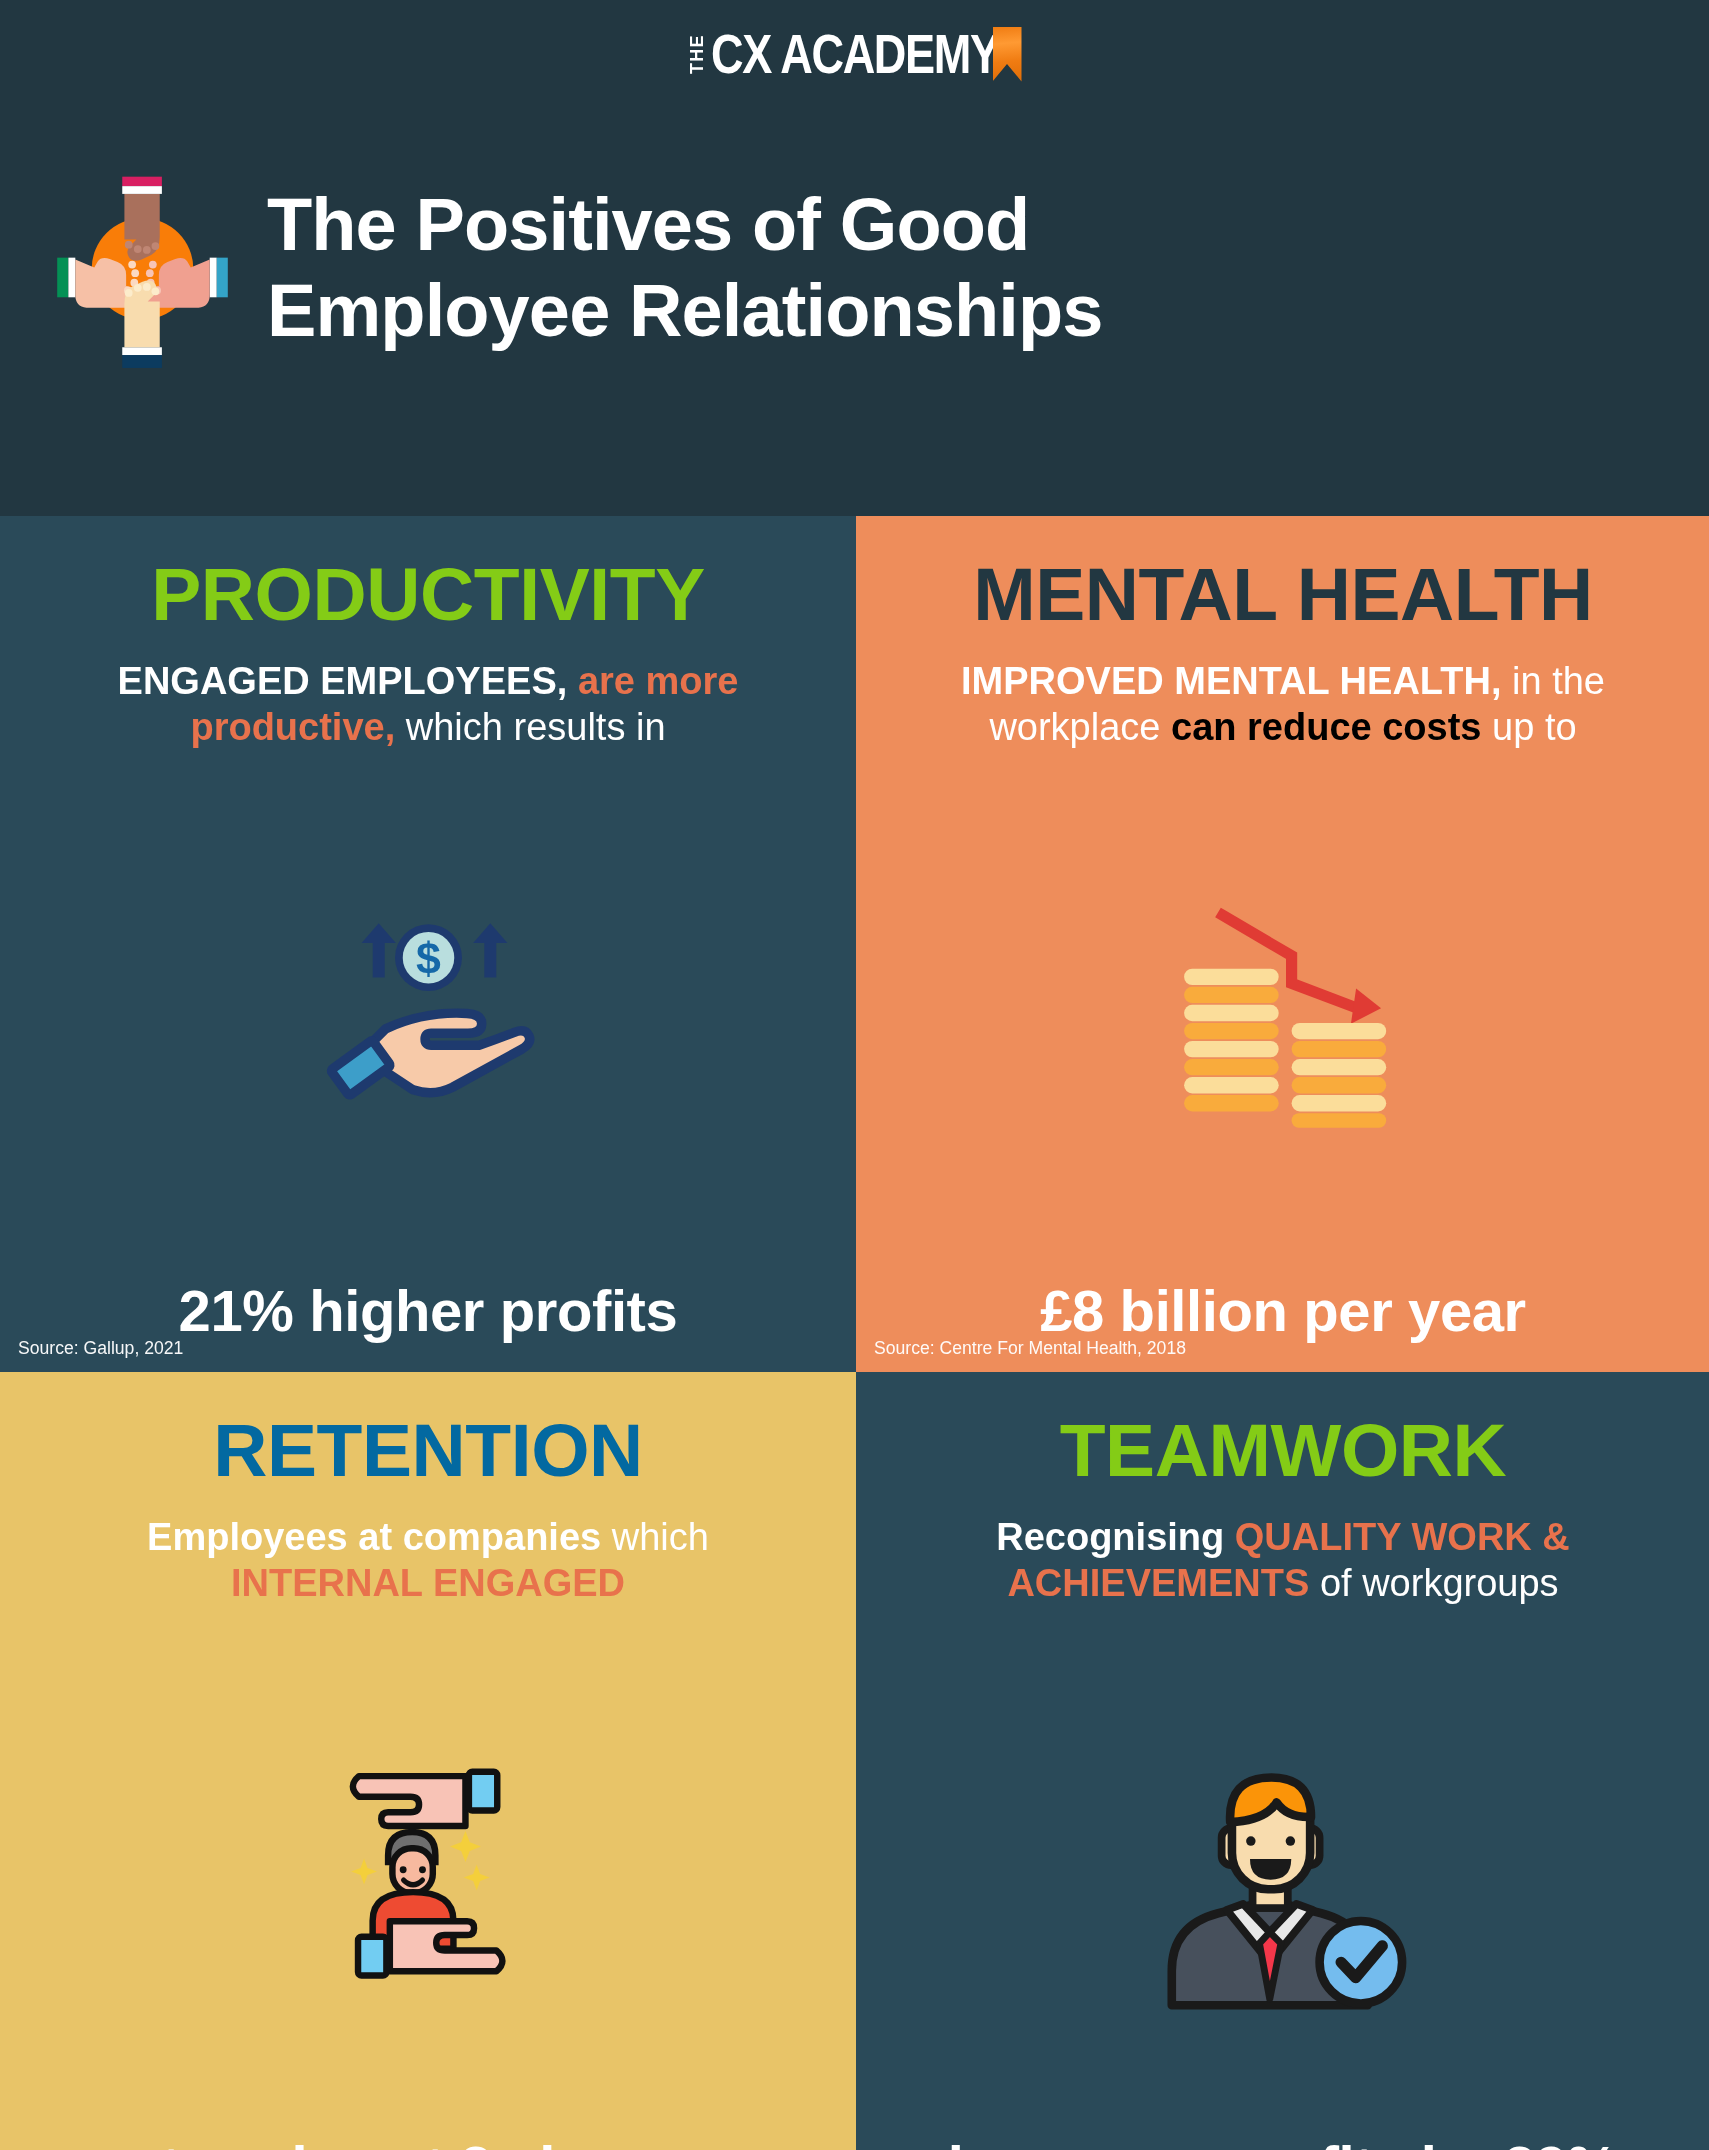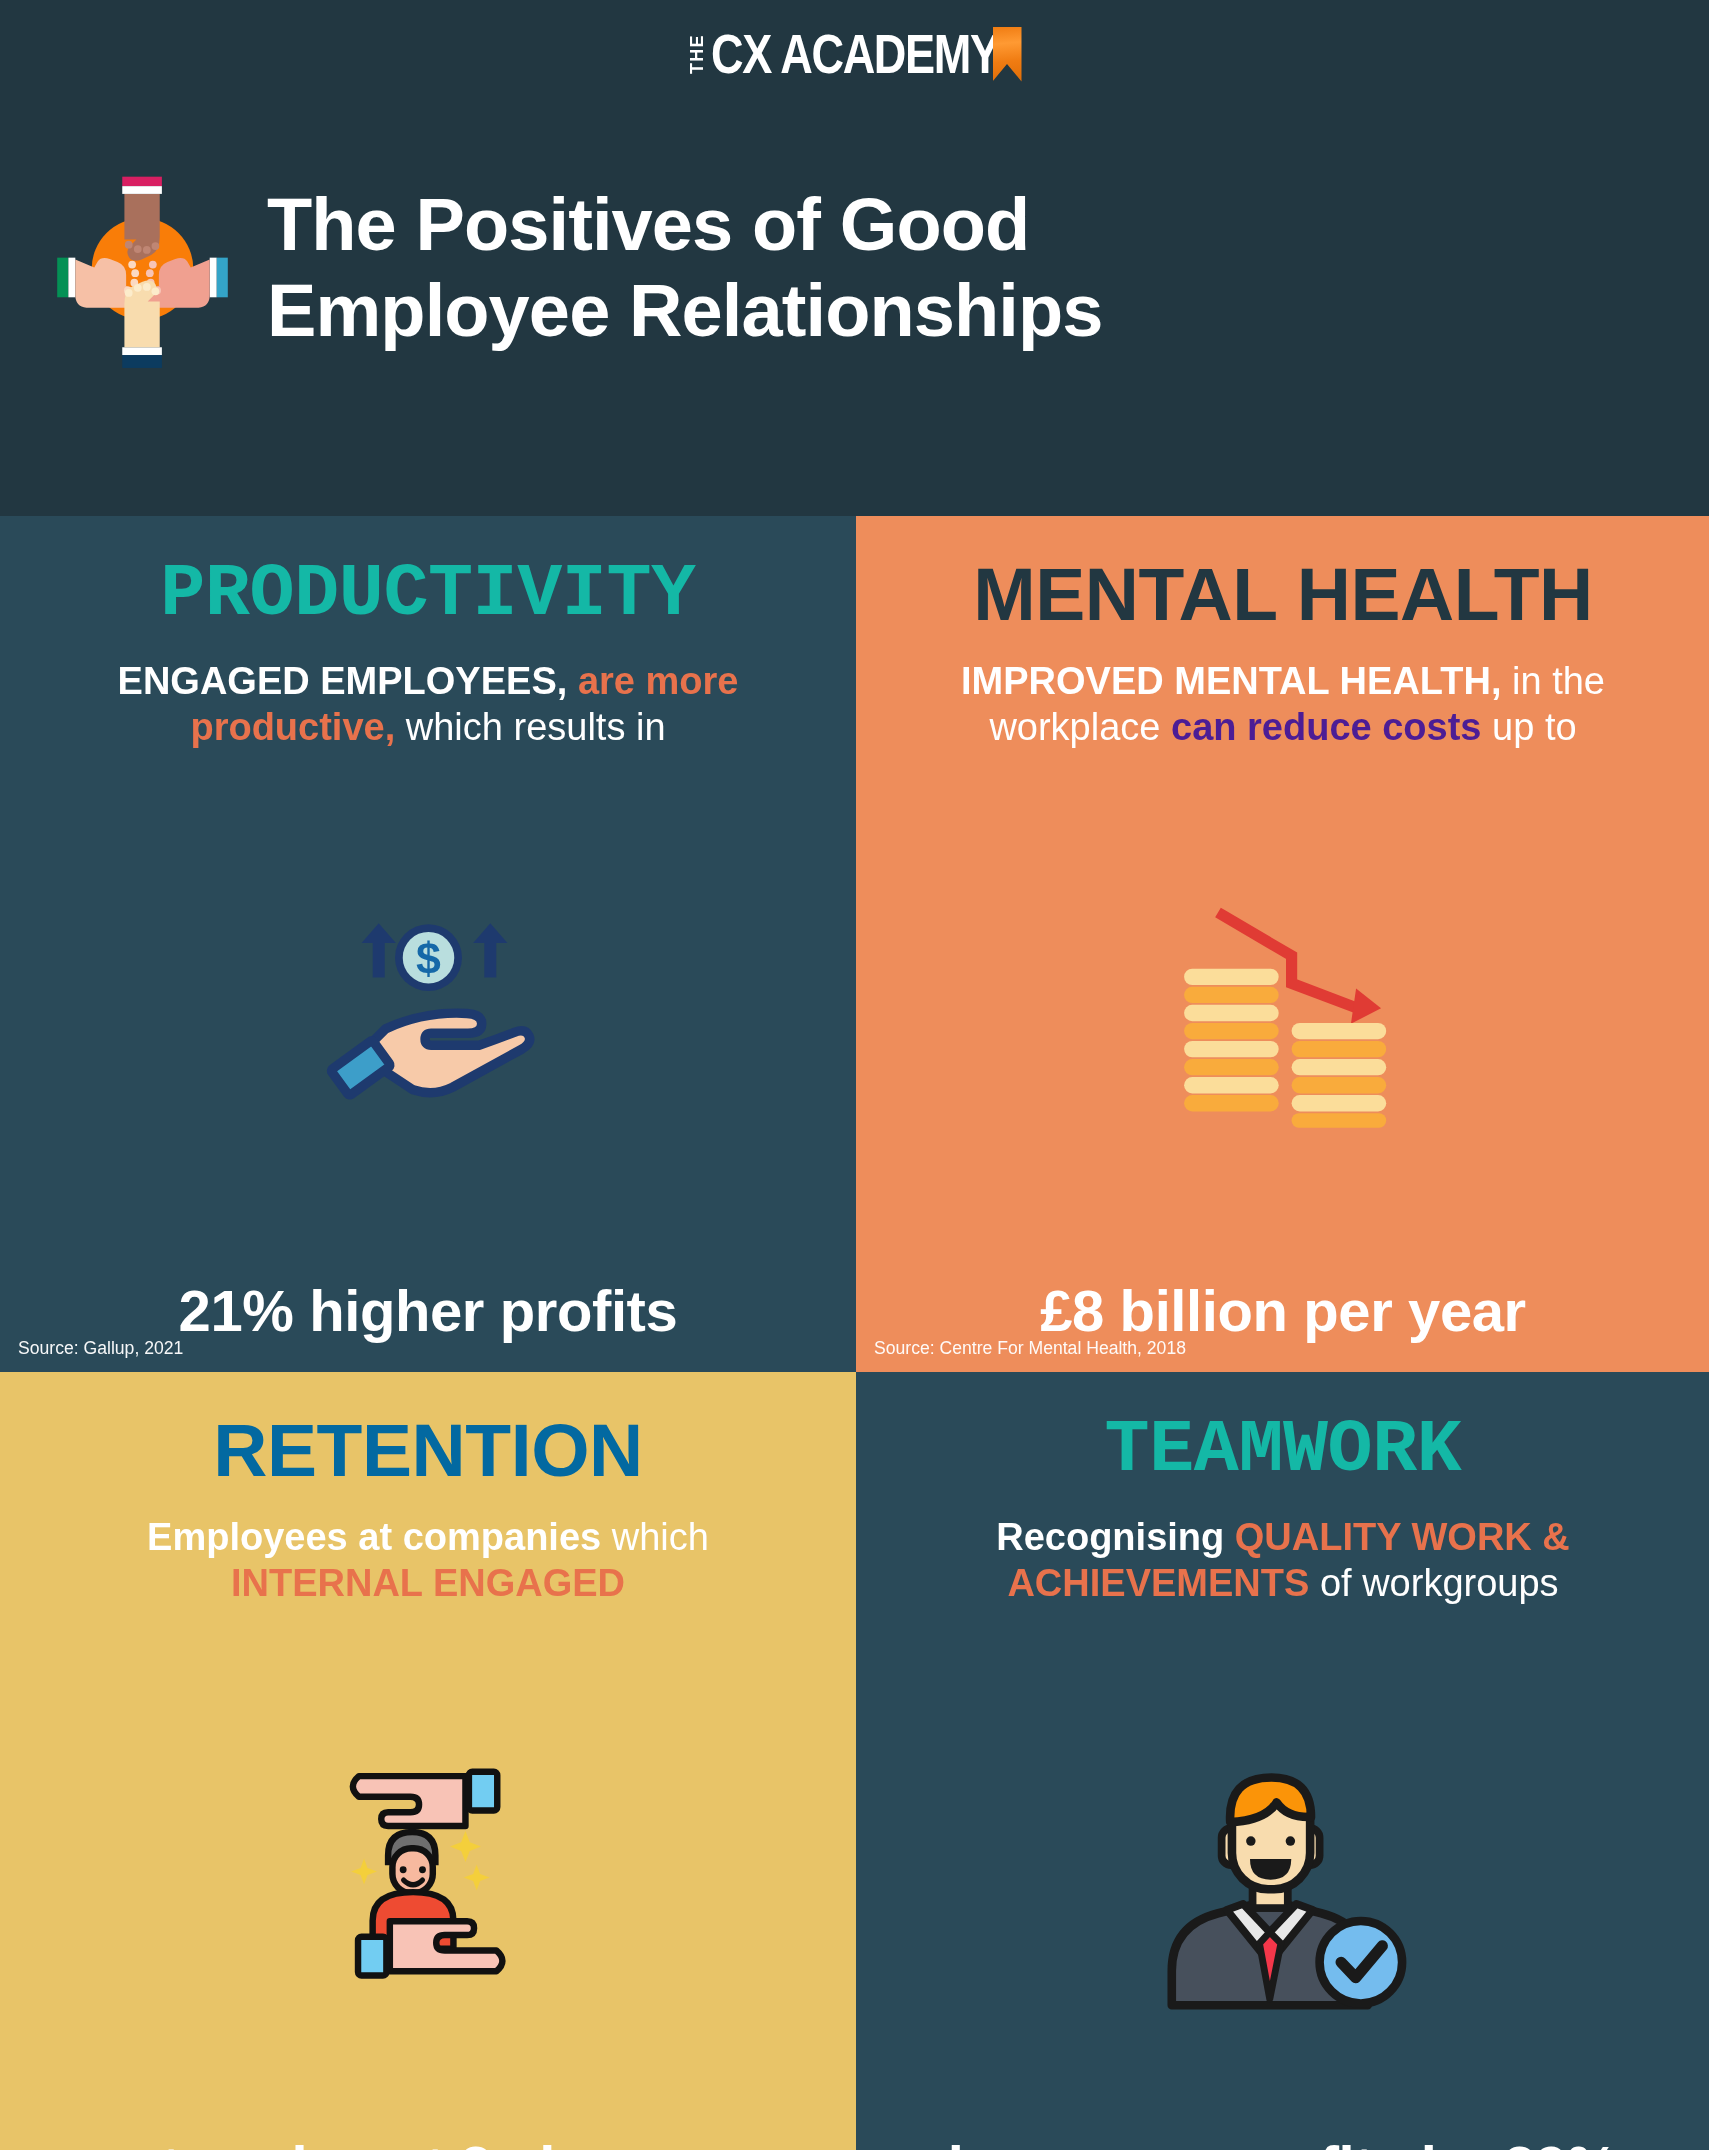--- a/index.html
+++ b/index.html
@@ -42,28 +42,28 @@
   }
 
   
   .grid { display:grid; grid-template-columns:856px 854px; grid-template-rows:856px 856px 856px; flex:none; }
   .panel { position:relative; padding:41px 34px 0 34px; display:flex; flex-direction:column; align-items:center; overflow:hidden; }
   .panel.dark   { background:#2a4a59; }
   .panel.orange { background:#ee8d5b; }
   .panel.gold   { background:#e8c468; }
 
   .p-title { font-weight:bold; font-size:75px; line-height:1; letter-spacing:-0.4px; text-align:center; margin-bottom:26px; }
-  .t-gold  { color:#14b8a6;font-family:Liberation Mono, monospace; }
+  .t-gold  { color:#84cc16; }
   .t-dark  { color:#223741;text-align:right; }
   .t-teal  { color:#0369a1; }
 
   .p-sub { font-size:38px; line-height:1.22; text-align:center; color:#ffffff; font-weight:400; max-width:731px; }
   .p-sub b { font-weight:bold; }
   .a-orange { color:#e8724c; font-weight:bold; }
-  .a-teal   { color:#4c1d95; font-weight:bold; }
+  .a-teal   { color:#000000; font-weight:bold; }
 
   .p-art { flex:1; display:flex; align-items:center; justify-content:center; width:100%; min-height:0; padding:13px 0; }
 
   .p-stat { font-weight:bold; font-size:58px; line-height:1.05; color:#ffffff; text-align:center; margin-bottom:30px; letter-spacing:-0.4px; }
 
   .p-source { position:absolute; left:18px; bottom:13px; font-size:17.6px; color:#ffffff; font-weight:400; opacity:.96; }
 </style>
 </head>
 <body>
 

